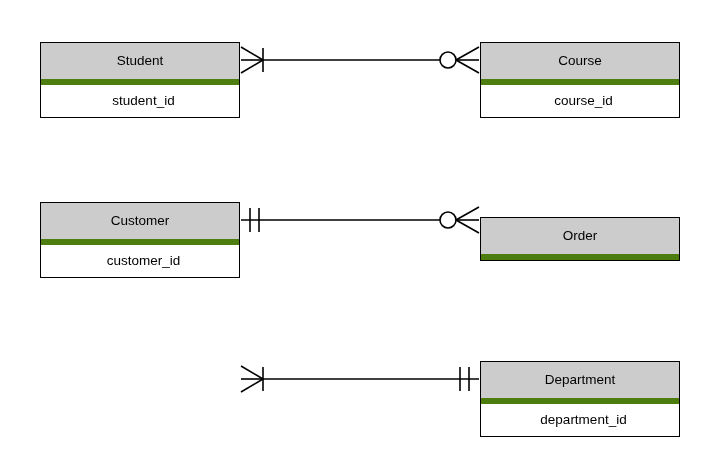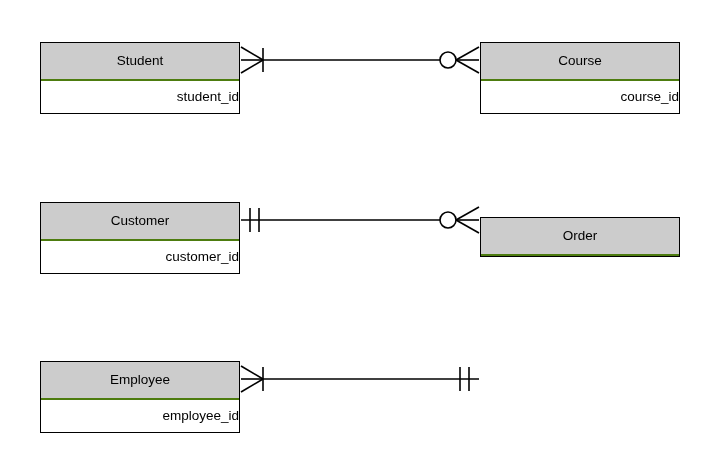--- a/index.html
+++ b/index.html
@@ -28,32 +28,32 @@
     position: absolute;
     width: 200px;
     box-sizing: border-box;
     border: 1px solid #000000;
     background: #ffffff;
   }
   .entity-header {
     height: 36px;
     line-height: 36px;
     background: #cccccc;
-    border-bottom: 2px solid #4d7c0f;
+    border-bottom: 6px solid #4d7c0f;
     text-align: center;
     font-size: 13.5px;
     color: #000000;
     white-space: nowrap;
     overflow: hidden;
   }
   .entity-body {
     height: 32px;
     line-height: 32px;
     background: #ffffff;
-    text-align: right;
+    text-align: center;
     padding-left: 7px;
     font-size: 13.5px;
     color: #000000;
     white-space: nowrap;
     overflow: hidden;
     box-sizing: border-box;
   }
 </style>
 </head>
 <body>
@@ -125,19 +125,19 @@
 
   <div class="entity" style="left:40px; top:202px;">
     <div class="entity-header">Customer</div>
     <div class="entity-body">customer_id</div>
   </div>
 
   <div class="entity" style="left:480px; top:217px;">
     <div class="entity-header">Order</div>
   </div>
 
-  <div class="entity" style="left:40px; top:361px;">
-    <div class="entity-header">Employee</div>
-    <div class="entity-body">employee_id</div>
+
+  <div class="entity" style="left:480px; top:361px;">
+    <div class="entity-header">Department</div>
+    <div class="entity-body">department_id</div>
   </div>
-
 
 </div>
 
 </body></html>

